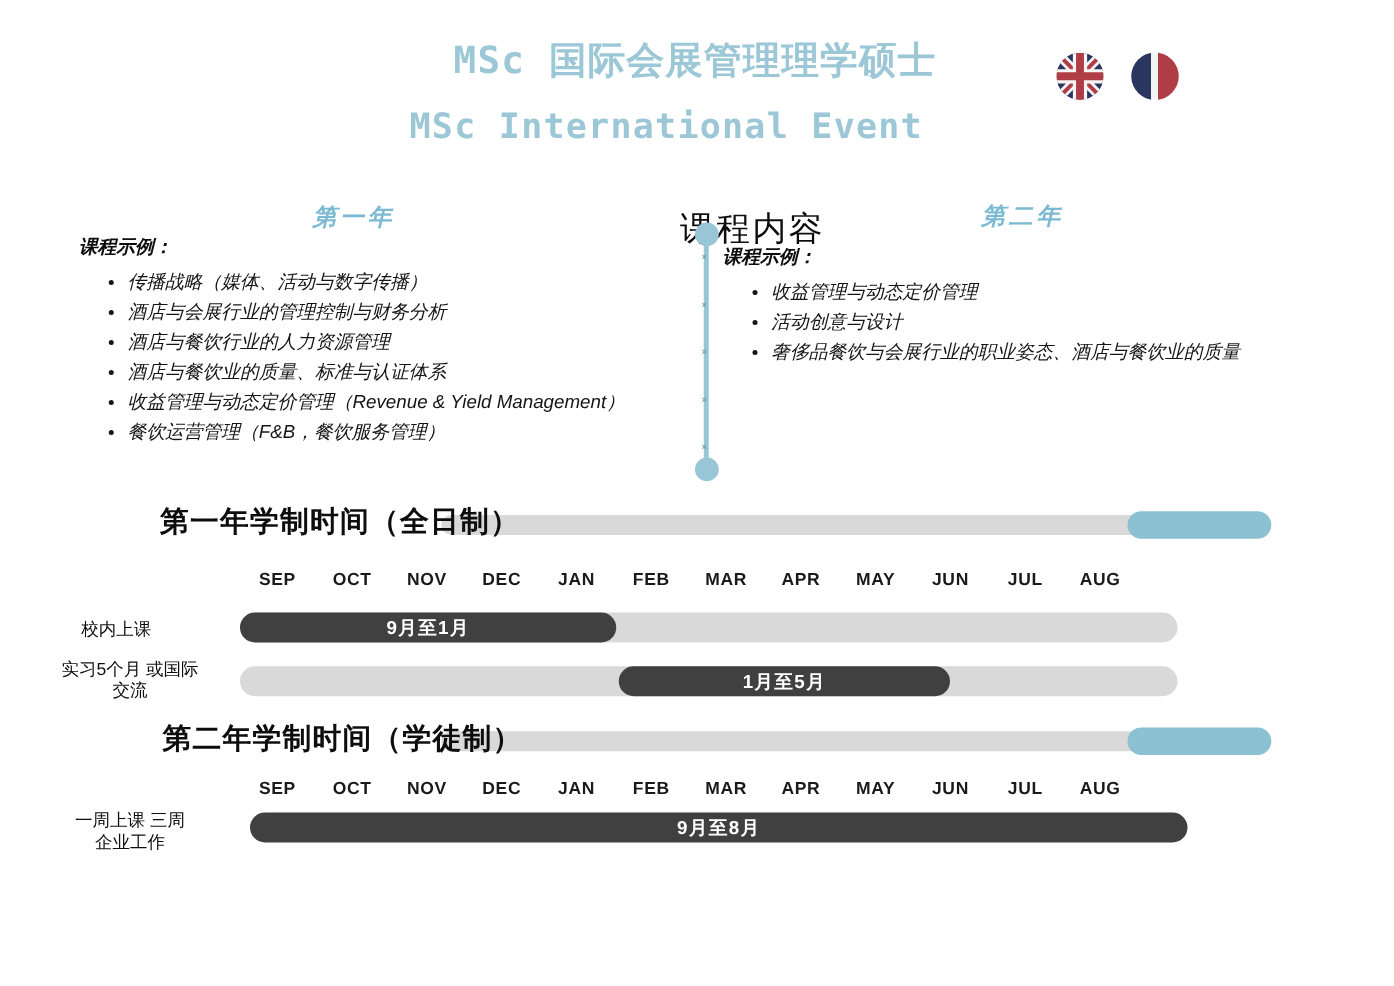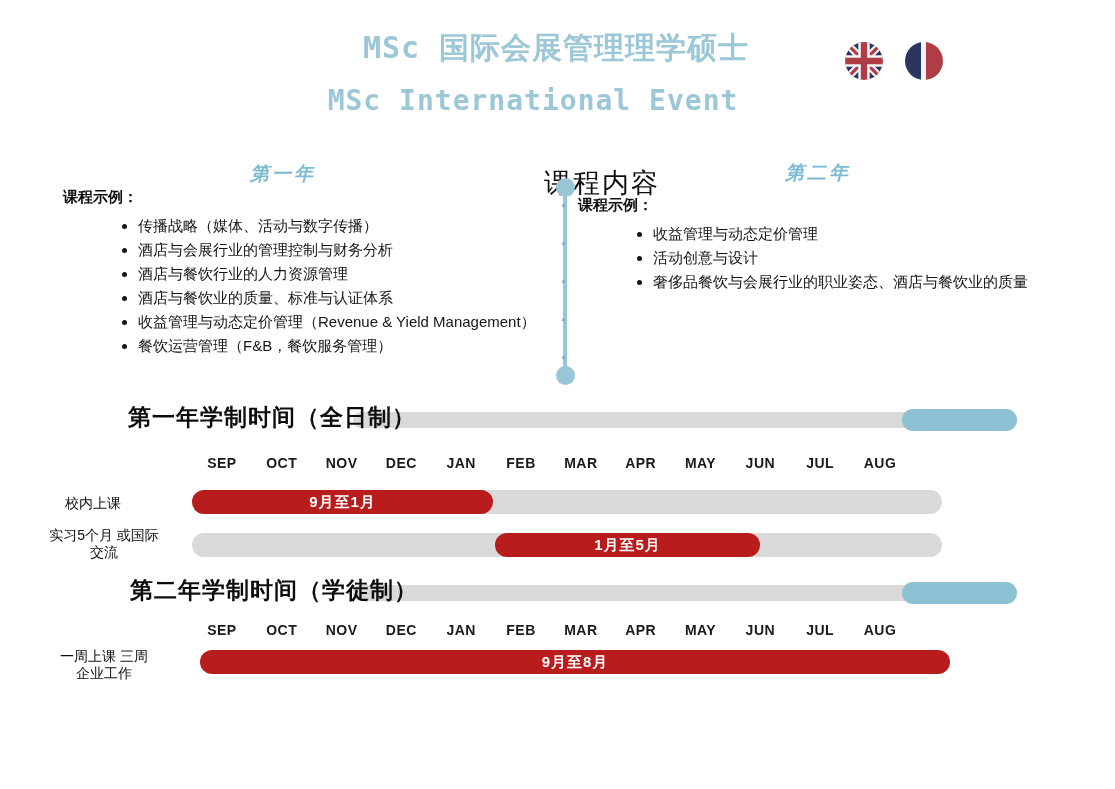--- a/index.html
+++ b/index.html
@@ -16,26 +16,26 @@
               font-size:27px; font-weight:normal; color:#0d0d0d; letter-spacing:2px; white-space:nowrap;margin-top:38px; }
   .flags { position:absolute; top:42px; left:845px; display:flex; gap:22px; }
   .flag { width:38px; height:38px; border-radius:50%; overflow:hidden; }
   .flag-fr { background:linear-gradient(90deg,#2a3560 0 42%,#f4f4f4 42% 56%,#b03c46 56% 100%); }
 
   
   .year-label { position:absolute; transform:translateX(-50%); font-size:19px; font-weight:bold;
                 color:#7bbad2; letter-spacing:3px; white-space:nowrap;font-style:italic; }
   .year1-label { left:283px; top:161px; }
   .year2-label { left:818px; top:160px; }
-  .course-col { position:absolute; }
+  .course-col { position:absolute;font-style:italic; }
   .col1 { left:63px; top:188px; width:495px; }
   .col2 { left:578px; top:196px; width:465px; }
   .list-title { font-size:15px; font-weight:bold; color:#0d0d0d; }
   .course-list { margin:9px 0 0 0; padding-left:39px; list-style:disc; font-size:15px; color:#151515; }
-  .course-list li { line-height:20px; margin-bottom:4px;margin-left:36px; }
+  .course-list li { line-height:20px; margin-bottom:4px; }
 
   
   .vline { position:absolute; left:563px; top:192px; width:4px; height:178px; background:#98c6d7; }
   .vline .tick { position:absolute; left:-2px; font-size:8px; line-height:8px; color:#5d93a8; }
   .tl-dot { position:absolute; width:19px; height:19px; border-radius:50%; background:#98c6d7; left:556px; }
   .tl-dot-top { top:178px; }
   .tl-dot-bottom { top:366px; }
 
   
   .sched-heading { position:absolute; font-size:23px; font-weight:bold; color:#0d0d0d;
@@ -57,21 +57,21 @@
                  color:#1a1a1a; letter-spacing:0.5px; }
 
   
   .row-label { position:absolute; font-size:14px; color:#0d0d0d; text-align:center; line-height:17px; }
   .rl1 { left:33px; top:495px; width:120px; }
   .rl2 { left:28px; top:527px; width:152px; }
   .rl3 { left:28px; top:648px; width:152px; }
   .track { position:absolute; left:192px; width:750px; height:24px; background:#d9d9d9; border-radius:12px; }
   .t1 { top:490px; }
   .t2 { top:533px; }
-  .bar { position:absolute; top:0; height:24px; background:#b91c1c; border-radius:12px;
+  .bar { position:absolute; top:0; height:24px; background:#404040; border-radius:12px;
          color:#fff; font-size:15px; font-weight:bold; display:flex; align-items:center;
          justify-content:center; letter-spacing:1px; }
   .b1 { left:0; width:301px; }
   .b2 { left:303px; width:265px; }
   .b3 { left:200px; top:650px; width:750px; height:24px; }
 </style>
 </head>
 <body>
 
 <div class="page">

